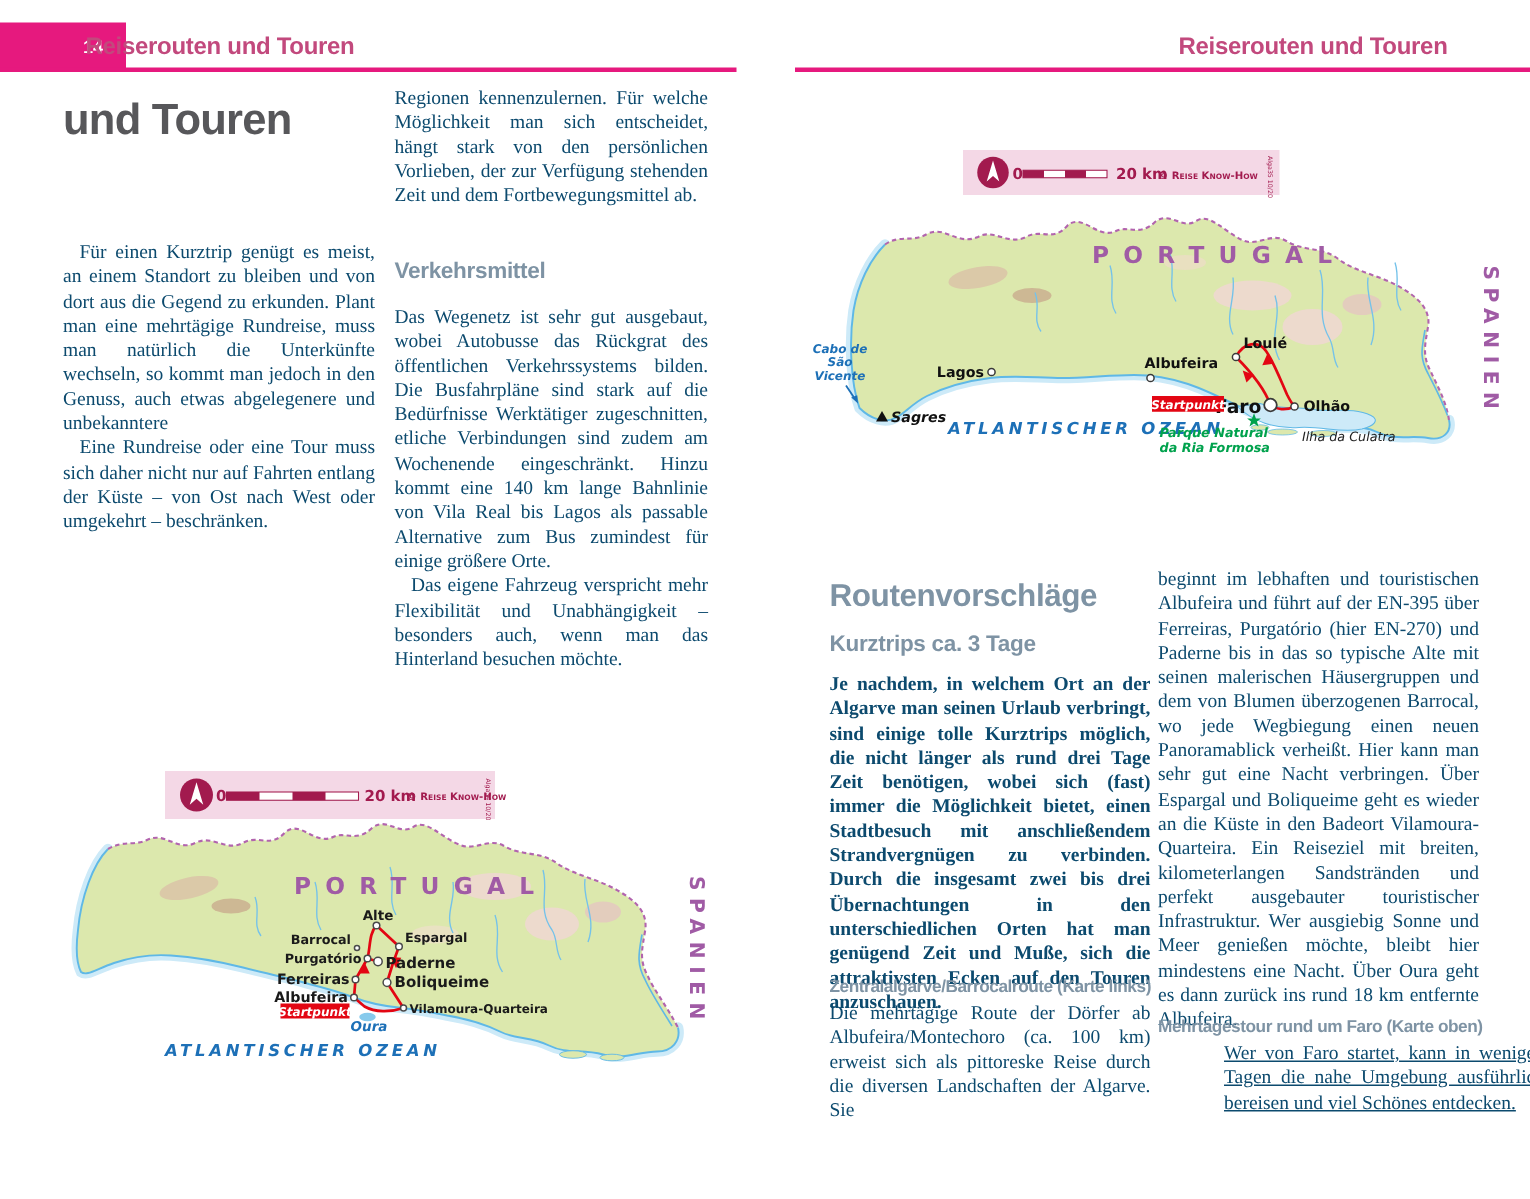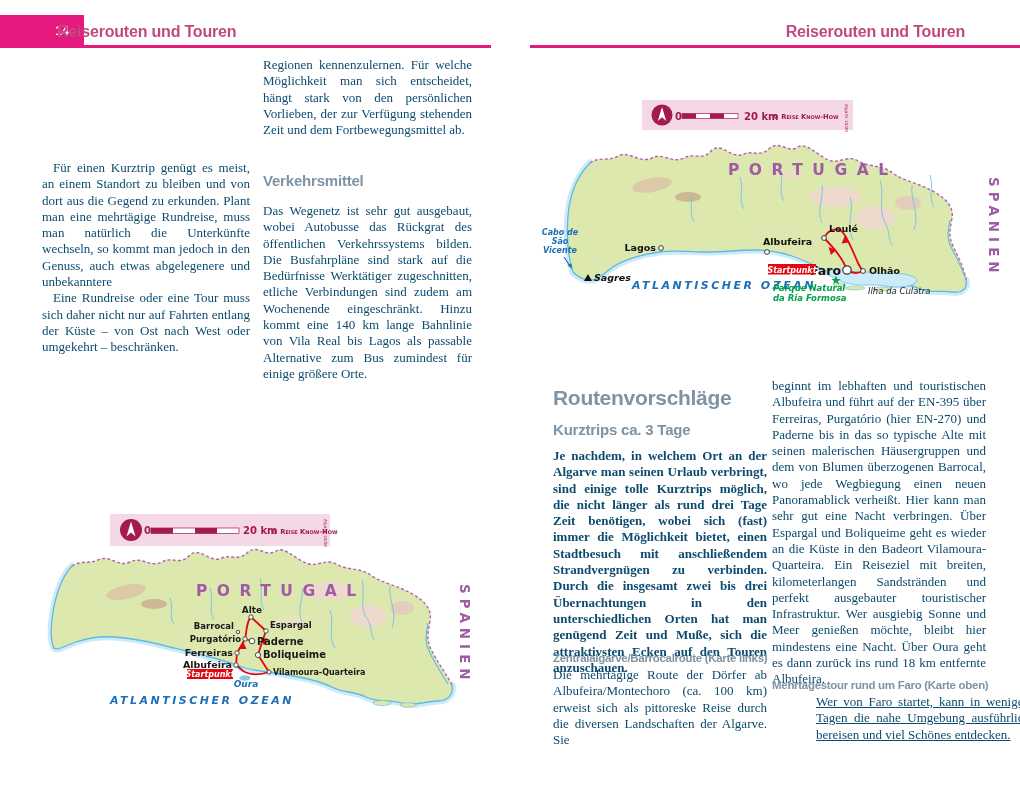--- a/index.html
+++ b/index.html
@@ -29,35 +29,37 @@
 <div class="spread">
 
   <div>
     <div class="pagenum" style="left:0px;">
       <span>14</span>
     </div>
     <div class="runhead" style="left:57px;">Reiserouten und Touren</div>
     <div class="headrule" style="left:0px;width:491px;"></div>
 
     <div class="big-title">
+      <div>und Touren</div>
     </div>
 
     <div class="bodytext" style="left:42px;top:160px;width:208px;">
       <p class="ind">Für einen Kurztrip genügt es meist, an einem Standort zu bleiben und von dort aus die Gegend zu erkunden. Plant man eine mehrtägige Rundreise, muss man natürlich die Unterkünfte wechseln, so kommt man jedoch in den Genuss, auch etwas abgelegenere und unbekanntere</p>
       <p class="ind">Eine Rundreise oder eine Tour muss sich daher nicht nur auf Fahrten entlang der Küste – von Ost nach West oder umgekehrt – beschränken.</p>
     </div>
 
     <div class="bodytext" style="left:263px;top:57px;width:209px;">
       <p>Regionen kennenzulernen. Für welche Möglichkeit man sich entscheidet, hängt stark von den persönlichen Vorlieben, der zur Verfügung stehenden Zeit und dem Fortbewegungsmittel ab.</p>
     </div>
 
     <div class="bheading h-mid" style="left:263px;top:172px;">Verkehrsmittel</div>
 
     <div class="bodytext" style="left:263px;top:203px;width:209px;">
       <p>Das Wegenetz ist sehr gut ausgebaut, wobei Autobusse das Rückgrat des öffentlichen Verkehrssystems bilden. Die Busfahrpläne sind stark auf die Bedürfnisse Werktätiger zugeschnitten, etliche Verbindungen sind zudem am Wochenende eingeschränkt. Hinzu kommt eine 140 km lange Bahnlinie von Vila Real bis Lagos als passable Alternative zum Bus zumindest für einige größere Orte.</p>
+      <p class="ind">Das eigene Fahrzeug verspricht mehr Flexibilität und Unabhängigkeit – besonders auch, wenn man das Hinterland besuchen möchte.</p>
     </div>
 
     <svg class="mapframe" style="left:30px;top:488px;" width="462" height="287" viewBox="0 0 462 287">
 
       <path fill="none" stroke="#cdeaf8" stroke-width="7" stroke-linecap="round" d="M42,78 C32,88 24,110 22,132 C20,148 22,156 24,160 C28,163 34,158 46,154 C58,150 70,148 84,149 C100,150 116,153 132,157 C148,161 162,164 176,168 C188,171 198,174 206,177 C216,181 228,183 238,184 C248,185 258,187 268,189 C280,191 292,194 304,200 C314,205 324,203 336,209 C348,215 358,211 372,215 C384,219 396,213 408,213 C418,213 424,206 422,197"></path>
 
       <path fill="#dce8ad" d="M42,78 C52,72 60,76 68,72 C80,66 88,80 100,74 C112,68 120,80 132,74 C142,68 150,78 160,67 C170,58 180,76 192,70 C200,66 208,74 218,64 C228,56 236,70 246,63 C254,58 264,70 276,75 C286,80 296,70 306,76 C318,83 330,79 342,88 C354,96 370,98 384,107 C396,114 402,122 400,133 C398,145 396,152 402,163 C406,172 414,182 422,197 C424,206 418,213 408,213 C396,213 384,219 372,215 C358,211 348,215 336,209 C324,203 314,205 304,200 C292,194 280,191 268,189 C258,187 248,185 238,184 C228,183 216,181 206,177 C198,174 188,171 176,168 C162,164 148,161 132,157 C116,153 100,150 84,149 C70,148 58,150 46,154 C34,158 28,163 24,160 C22,156 20,148 22,132 C24,110 32,88 42,78 Z"></path>
 
       <g>
         <ellipse cx="96" cy="104" rx="20" ry="7" fill="#dbc9a8" transform="rotate(-12 96 104)"></ellipse>

